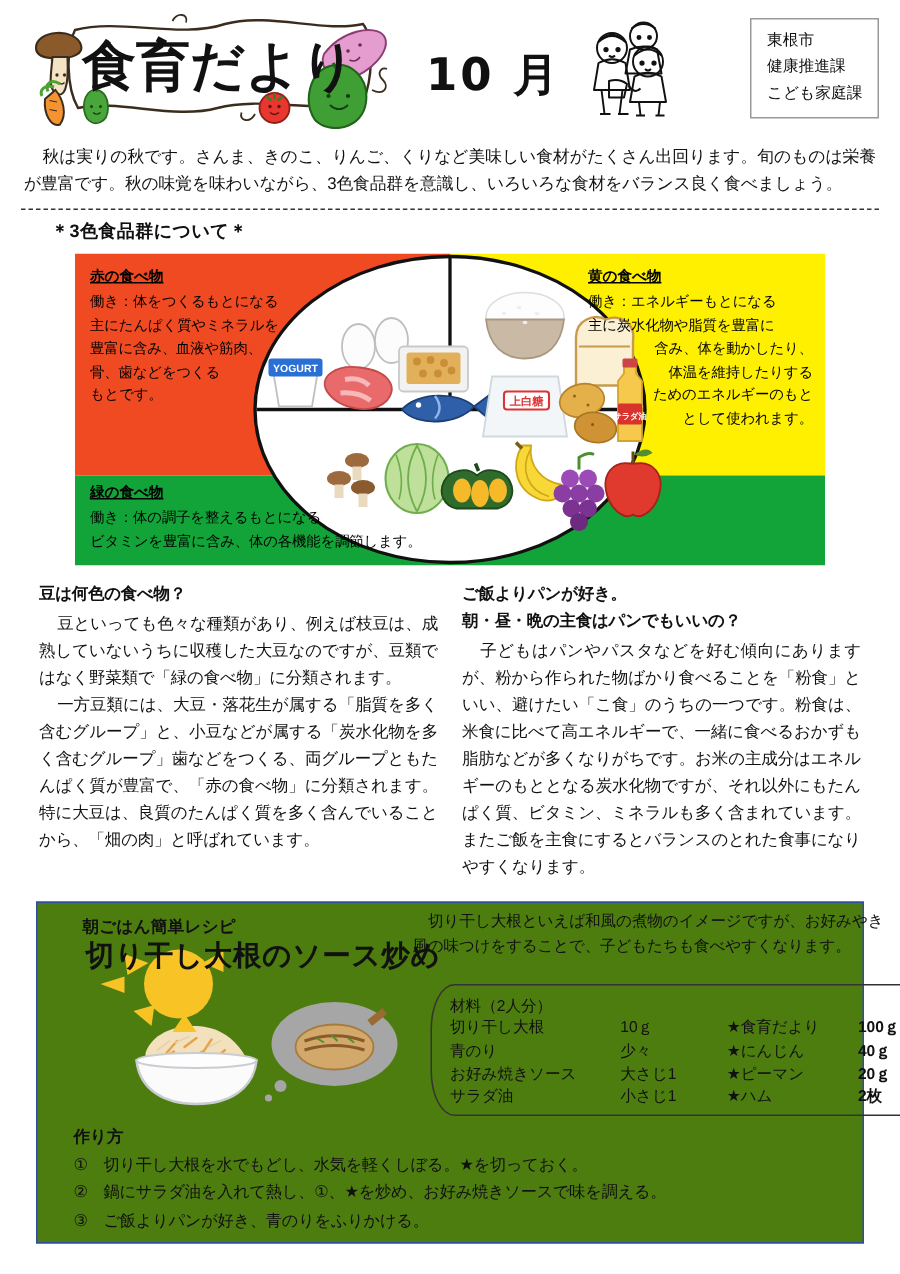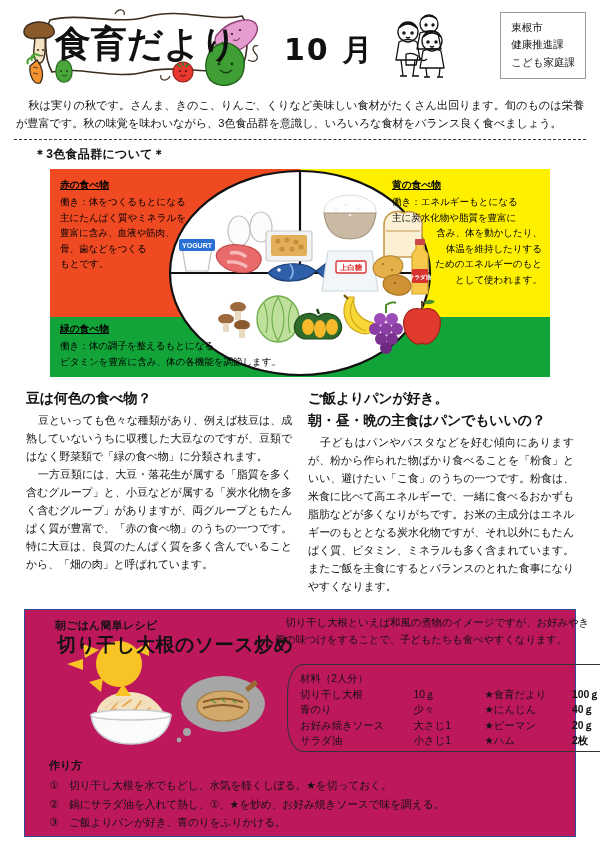--- a/index.html
+++ b/index.html
@@ -57,32 +57,32 @@
   .yel-txt{left:342px;top:8px;width:150px;color:#000;text-align:right;}
   .yel-txt .hd{text-align:left;}
   .yel-txt .l2{text-align:left;}
   .grn-txt{left:10px;top:152px;width:330px;color:#000;}
   .grn-txt .hd{margin-bottom:1px;}
 
   
   .articles{display:flex;gap:16px;margin:12px 16px 0 16px;}
   .col{flex:1 1 0;min-width:0;}
   .col h3{
-    font-size:14px;font-weight:bold;margin:0 0 2px 0;line-height:1.42;
+    font-size:11px;font-weight:bold;margin:0 0 2px 0;line-height:1.42;
     letter-spacing:-0.2px;
   }
   .col p{
     font-size:11px;line-height:1.64;text-align:justify;margin:0;
     text-indent:1.1em;letter-spacing:-0.15px;
   }
 
   
   .recipe{
     position:relative;border:1.6px solid #2E4D9B;margin:14px 14px 0 14px;
-    height:228px;box-sizing:border-box;background:#be185d;
+    height:228px;box-sizing:border-box;background:#4d7c0f;
   }
   .rc-label{
     position:absolute;left:30px;top:8px;font-size:11px;font-weight:bold;
     letter-spacing:0.2px;
   }
   .rc-title{
     position:absolute;left:32px;top:22px;font-size:19px;font-weight:bold;
     letter-spacing:0.5px;white-space:nowrap;z-index:3;
   }
   .sun{position:absolute;left:28px;top:16px;z-index:1;}
@@ -370,21 +370,21 @@
       <span class="hd">緑の食べ物</span>
       <div>働き：体の調子を整えるもとになる</div>
       <div>ビタミンを豊富に含み、体の各機能を調節します。</div>
     </div>
   </div>
 
   <div class="articles">
     <div class="col">
       <h3>豆は何色の食べ物？</h3>
       <p>豆といっても色々な種類があり、例えば枝豆は、成熟していないうちに収穫した大豆なのですが、豆類ではなく野菜類で「緑の食べ物」に分類されます。</p>
-      <p>一方豆類には、大豆・落花生が属する「脂質を多く含むグループ」と、小豆などが属する「炭水化物を多く含むグループ」がありますが、両グループともたんぱく質が豊富で、「赤の食べ物」のうちの一つです。特に大豆は、良質のたんぱく質を多く含んでいることから、「畑の肉」と呼ばれています。</p>
+      <p>一方豆類には、大豆・落花生が属する「脂質を多く含むグループ」と、小豆などが属する「炭水化物を多く含むグループ」歯などをつくる、両グループともたんぱく質が豊富で、「赤の食べ物」に分類されます。特に大豆は、良質のたんぱく質を多く含んでいることから、「畑の肉」と呼ばれています。</p>
     </div>
     <div class="col">
       <h3>ご飯よりパンが好き。</h3>
       <h3>朝・昼・晩の主食はパンでもいいの？</h3>
       <p>子どもはパンやパスタなどを好む傾向にありますが、粉から作られた物ばかり食べることを「粉食」といい、避けたい「こ食」のうちの一つです。粉食は、米食に比べて高エネルギーで、一緒に食べるおかずも脂肪などが多くなりがちです。お米の主成分はエネルギーのもととなる炭水化物ですが、それ以外にもたんぱく質、ビタミン、ミネラルも多く含まれています。またご飯を主食にするとバランスのとれた食事になりやすくなります。</p>
     </div>
   </div>
 
   <div class="recipe">
 

